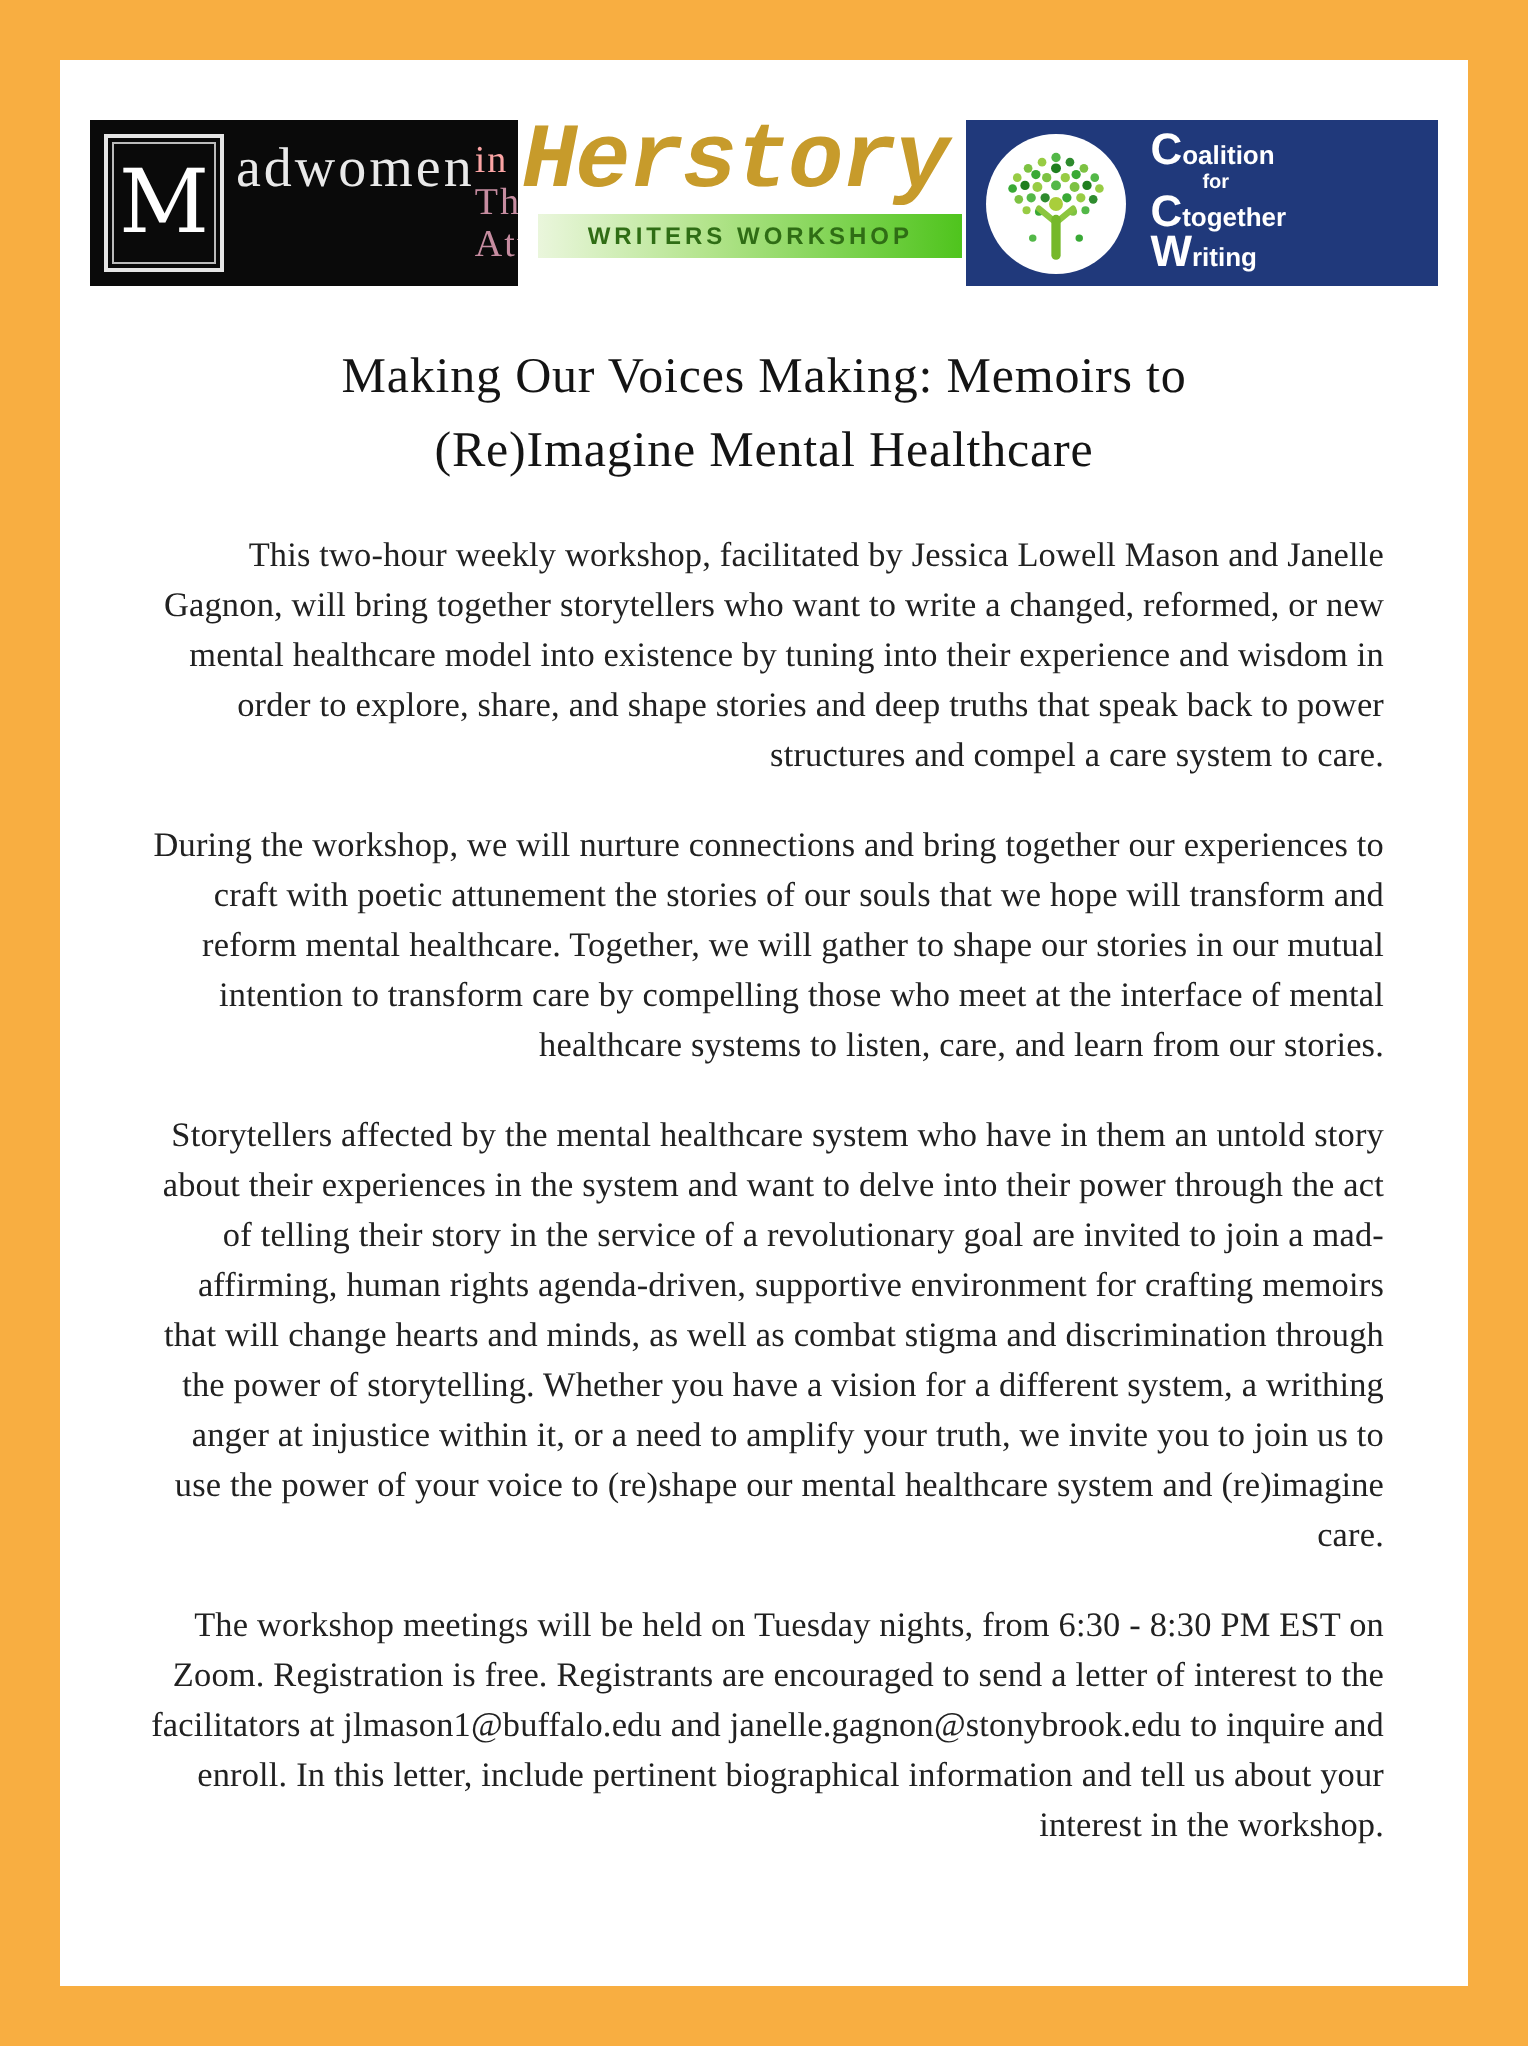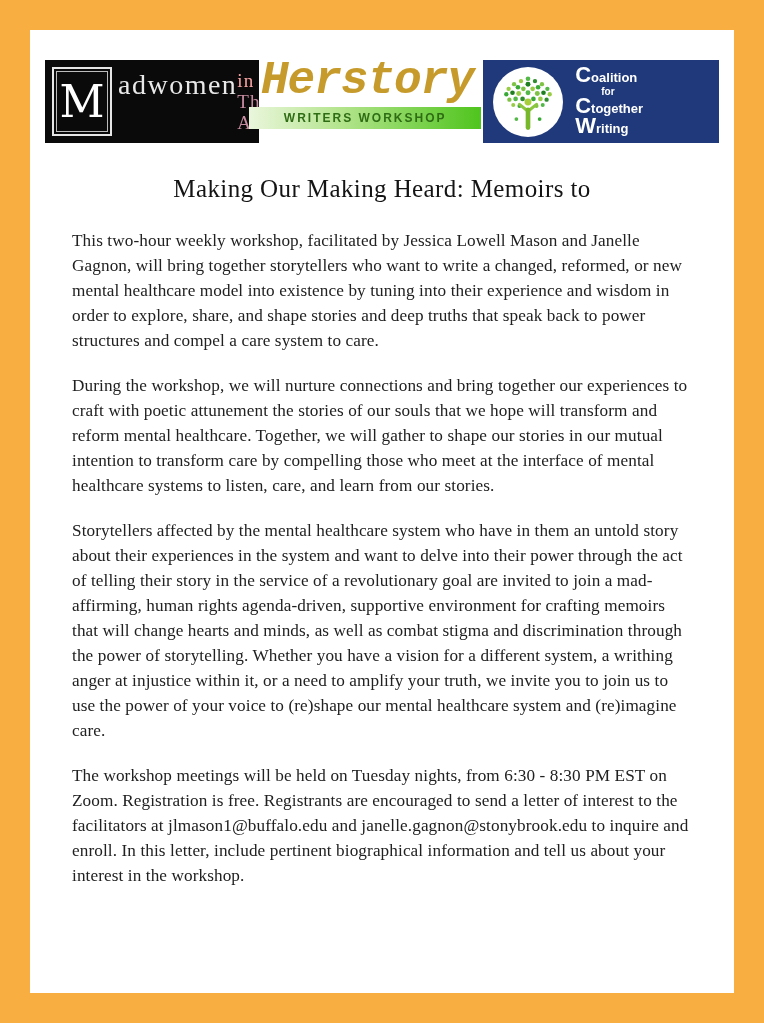--- a/index.html
+++ b/index.html
@@ -49,21 +49,21 @@
     font-family:"Liberation Serif",serif;
   }
   .mad-sub { font-size:19px; line-height:21px; letter-spacing:1px; }
   .mad-sub .w { color:#fca5a5; }
   .mad-sub .p { color:#C68CA0; }
 
   
   .logo-her { width:232px; height:86px; position:relative; background:#FFFFFF; }
   .her-band {
     position:absolute; right:2px; bottom:16px;
-    width:232px; height:22px;
+    width:212px; height:22px;
     background:linear-gradient(90deg,#EAF6DC 0%,#B3E48C 40%,#4FC41D 100%);
     text-align:center; line-height:22px;
     font-family:"Liberation Sans",sans-serif;
     font-size:12px; font-weight:bold; letter-spacing:2px;
     color:#2F6D15; z-index:1;
   }
   .her-script {
     position:absolute; left:2px; top:-4px; z-index:2;
     font-family:Liberation Mono, monospace;
     font-style:italic; font-weight:600;
@@ -95,21 +95,21 @@
   
   .title-block { margin-top:27px; text-align:center; color:#141414; }
   .title-line { font-size:25px; line-height:37px; letter-spacing:0.4px; }
   .subtitle { font-size:18.5px; line-height:26px; margin-top:4px; letter-spacing:0.3px; }
 
   
   .content {
     margin:21px 42px 0 42px;
     font-size:17.2px; line-height:25px;
     color:#212121; letter-spacing:0.1px;
-    text-align:left;
+    text-align:right;
   }
   .content p { margin-bottom:20px; }
 </style>
 </head>
 <body>
 
 <div class="canvas">
   <div class="paper">
 
     <div class="logos">
@@ -178,21 +178,22 @@
           <div class="ccw-line"><span class="big">C</span><span>oalition</span></div>
           <div class="ccw-for">for</div>
           <div class="ccw-line"><span class="big">C</span><span>together</span></div>
           <div class="ccw-line"><span class="big">W</span><span>riting</span></div>
         </div>
       </div>
 
     </div>
 
     <div class="title-block">
-      <div class="title-line">Making Our Making Heard: Memoirs to</div>
+      <div class="title-line">Making Our Voices Making: Memoirs to</div>
+      <div class="title-line">(Re)Imagine Mental Healthcare</div>
     </div>
 
     <div class="content">
       <p>This two-hour weekly workshop, facilitated by Jessica Lowell Mason and Janelle Gagnon, will bring together storytellers who want to write a changed, reformed, or new mental healthcare model into existence by tuning into their experience and wisdom in order to explore, share, and shape stories and deep truths that speak back to power structures and compel a care system to care.</p>
       <p>During the workshop, we will nurture connections and bring together our experiences to craft with poetic attunement the stories of our souls that we hope will transform and reform mental healthcare. Together, we will gather to shape our stories in our mutual intention to transform care by compelling those who meet at the interface of mental healthcare systems to listen, care, and learn from our stories.</p>
       <p>Storytellers affected by the mental healthcare system who have in them an untold story about their experiences in the system and want to delve into their power through the act of telling their story in the service of a revolutionary goal are invited to join a mad-affirming, human rights agenda-driven, supportive environment for crafting memoirs that will change hearts and minds, as well as combat stigma and discrimination through the power of storytelling. Whether you have a vision for a different system, a writhing anger at injustice within it, or a need to amplify your truth, we invite you to join us to use the power of your voice to (re)shape our mental healthcare system and (re)imagine care.</p>
       <p>The workshop meetings will be held on Tuesday nights, from 6:30 - 8:30 PM EST on Zoom. Registration is free. Registrants are encouraged to send a letter of interest to the facilitators at jlmason1@buffalo.edu and janelle.gagnon@stonybrook.edu to inquire and enroll. In this letter, include pertinent biographical information and tell us about your interest in the workshop.</p>
     </div>
 
   </div>

